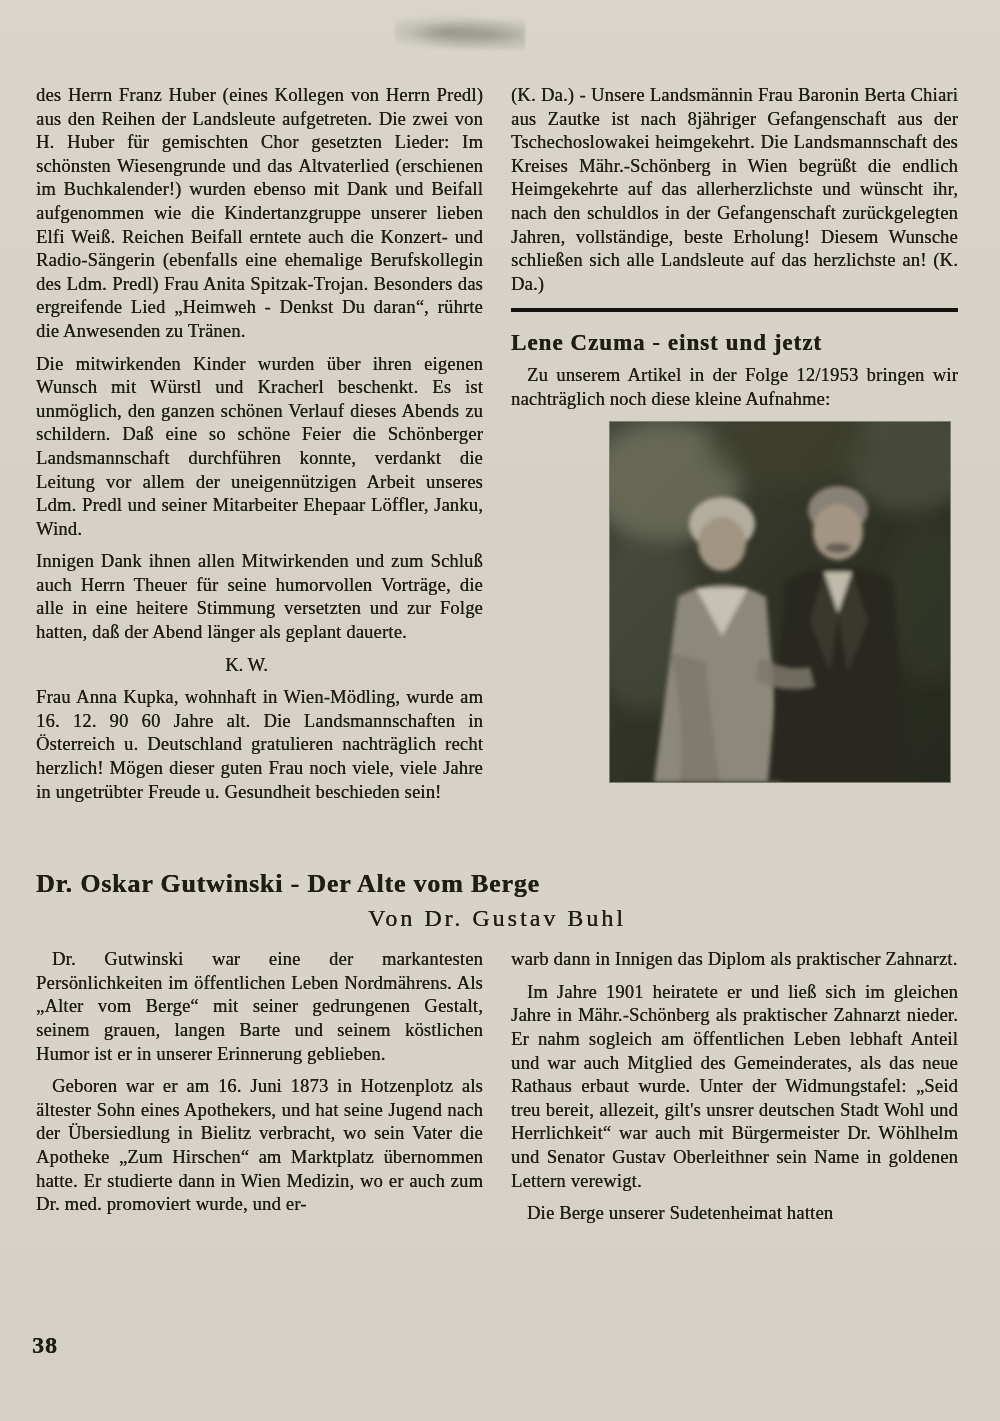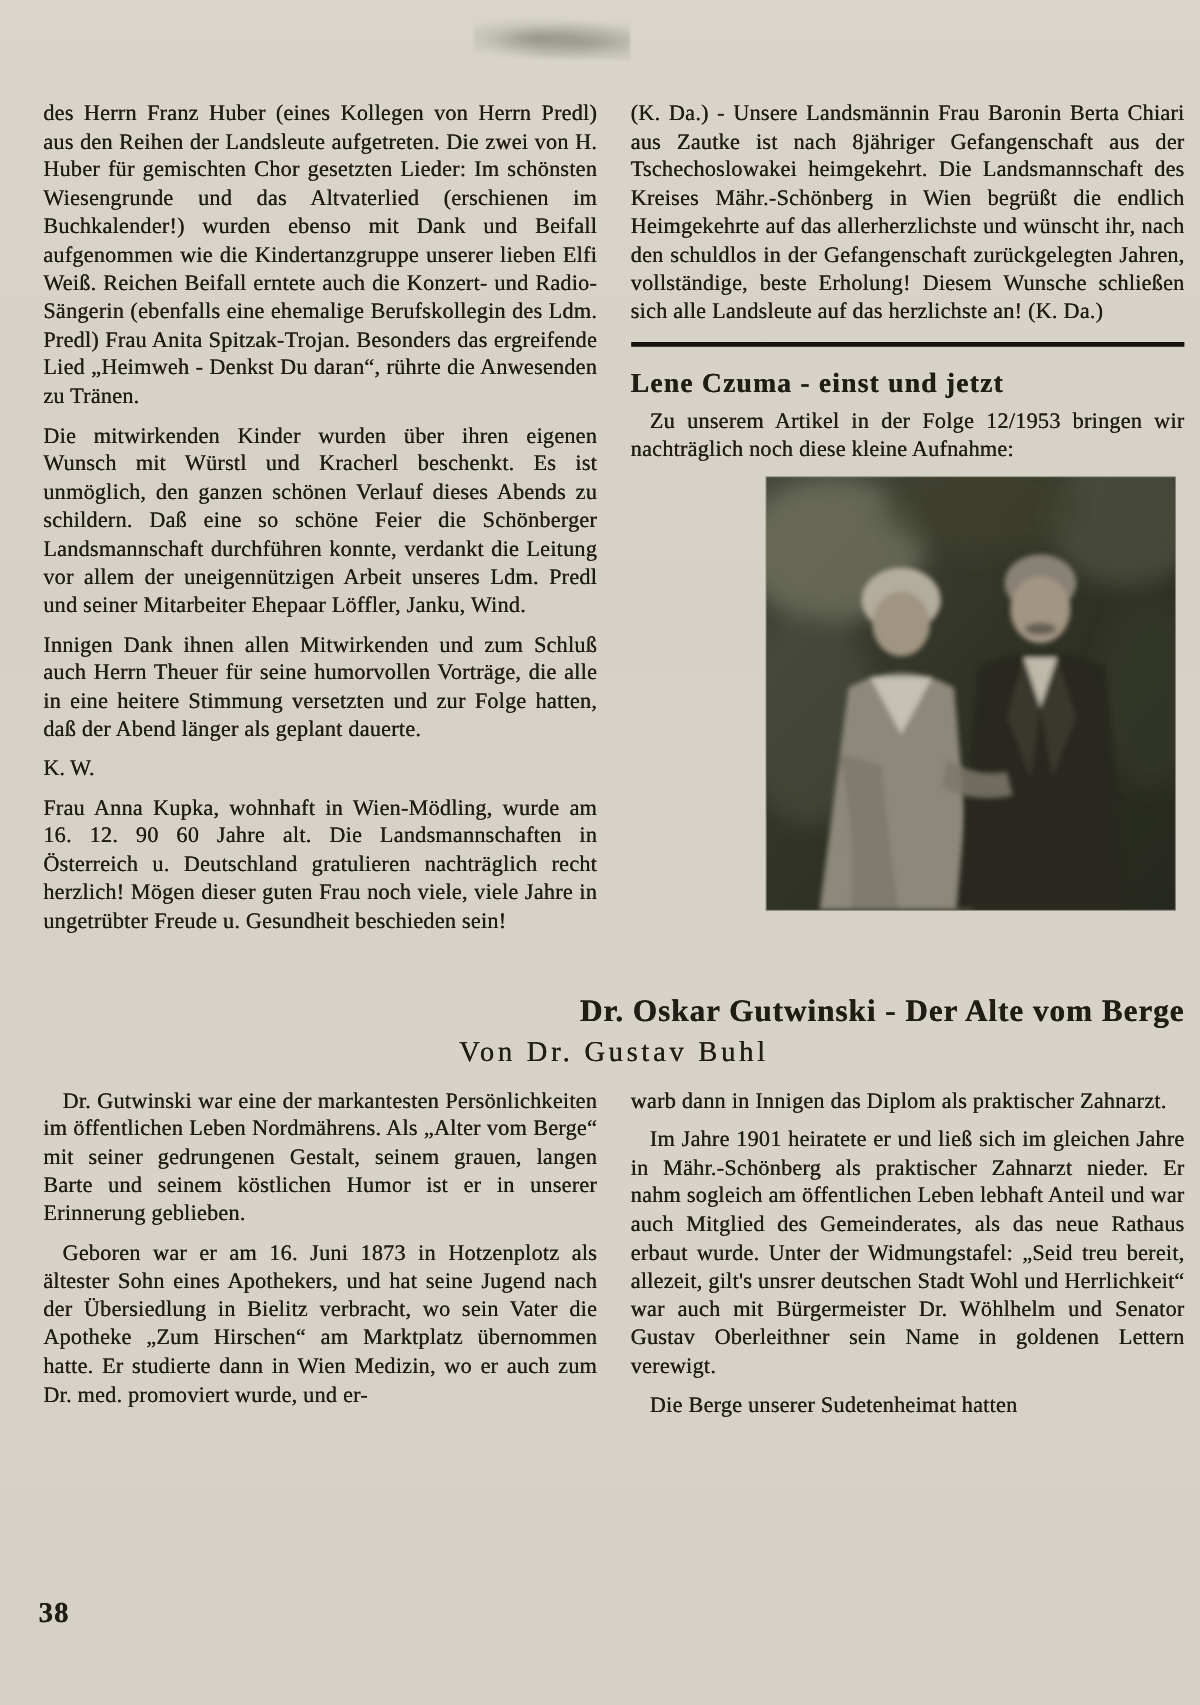--- a/index.html
+++ b/index.html
@@ -9,21 +9,21 @@
     height: 1421px;
     overflow: hidden;
     background: #d6d2c7;
     font-family: "Liberation Serif", serif;
     color: #201c16;
   }
   .page {
     position: relative;
     width: 1000px;
     height: 1421px;
-    padding: 84px 13px 0 36px;
+    padding: 84px 42px 0 36px;
     background: linear-gradient(180deg, #d9d5ca 0%, #d5d1c6 35%, #d7d3c8 70%, #d4d0c5 100%);
     overflow: hidden;
   }
   
   .smudge {
     position: absolute;
     top: 14px; left: 395px;
     width: 130px; height: 36px;
     background: radial-gradient(ellipse at 40% 50%, rgba(70,70,60,0.35) 0%, rgba(70,70,60,0.12) 40%, rgba(70,70,60,0) 70%),
                 radial-gradient(ellipse at 75% 60%, rgba(70,70,60,0.30) 0%, rgba(70,70,60,0) 60%);
@@ -40,21 +40,21 @@
     line-height: 23.6px;
     text-align: justify;
     letter-spacing: 0.2px;
     text-shadow: 0.25px 0 0 currentColor;
   }
   .body-text.indent { text-indent: 16px; }
   .signature {
     margin: 0 26px 9px 0;
     font-size: 18.5px;
     line-height: 23.6px;
-    text-align: left;
+    text-align: center;
     text-shadow: 0.25px 0 0 currentColor;
   }
   .rule {
     height: 4px;
     background: #16130e;
     margin: 12px 0 18px 0;
   }
   .article-title {
     margin: 0 0 8px 0;
     font-size: 23px;
@@ -72,24 +72,24 @@
   .intro { margin-bottom: 6px; }
   .photo-frame {
     width: 340px;
     height: 360px;
     margin: 10px 8px 0 auto;
     background: #2c2f27;
     box-shadow: 0 0 0 1px rgba(40,40,34,0.5);
   }
   .photo-frame svg { display: block; }
   .main-title {
-    margin: 38px 0 6px 0;
+    margin: 56px 0 6px 0;
     font-size: 26px;
     font-weight: bold;
-    text-align: right;
+    text-align: left;
     letter-spacing: 0.8px;
     text-shadow: 0.3px 0 0 currentColor;
   }
   .main-byline {
     margin: 0 0 16px 0;
     font-size: 24px;
     text-align: center;
     letter-spacing: 3px;
     text-shadow: 0.2px 0 0 currentColor;
   }

